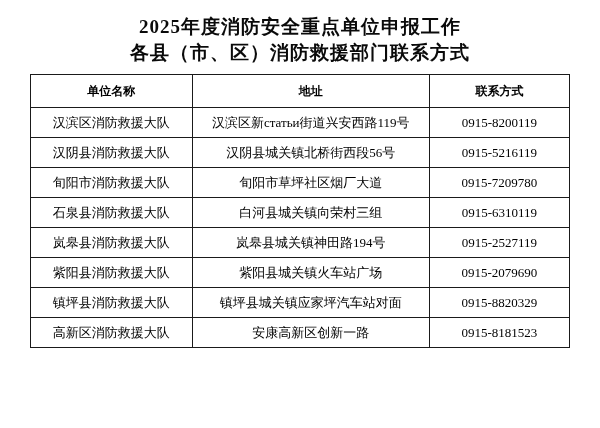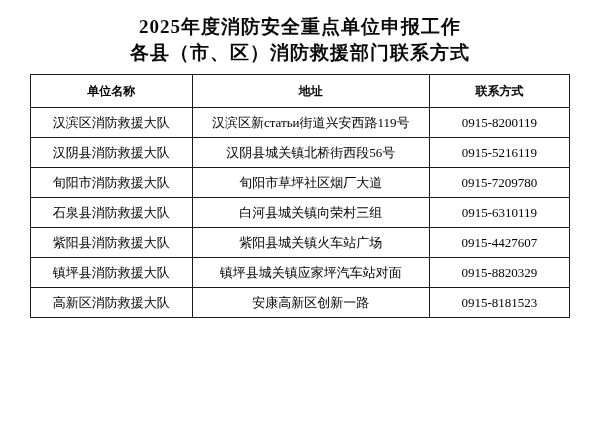--- a/index.html
+++ b/index.html
@@ -97,23 +97,28 @@
         <td class="cell-unit">旬阳市消防救援大队</td>
         <td>旬阳市草坪社区烟厂大道</td>
         <td class="cell-tel">0915-7209780</td>
       </tr>
       <tr>
         <td class="cell-unit">石泉县消防救援大队</td>
         <td>白河县城关镇向荣村三组</td>
         <td class="cell-tel">0915-6310119</td>
       </tr>
       <tr>
+        <td class="cell-unit">岚皋县消防救援大队</td>
+        <td>岚皋县城关镇神田路194号</td>
+        <td class="cell-tel">0915-2527119</td>
+      </tr>
+      <tr>
         <td class="cell-unit">紫阳县消防救援大队</td>
         <td>紫阳县城关镇火车站广场</td>
-        <td class="cell-tel">0915-4427607</td>
+        <td class="cell-tel">0915-2079690</td>
       </tr>
       <tr>
         <td class="cell-unit">镇坪县消防救援大队</td>
         <td>镇坪县城关镇应家坪汽车站对面</td>
         <td class="cell-tel">0915-8820329</td>
       </tr>
       <tr>
         <td class="cell-unit">高新区消防救援大队</td>
         <td>安康高新区创新一路</td>
         <td class="cell-tel">0915-8181523</td>

